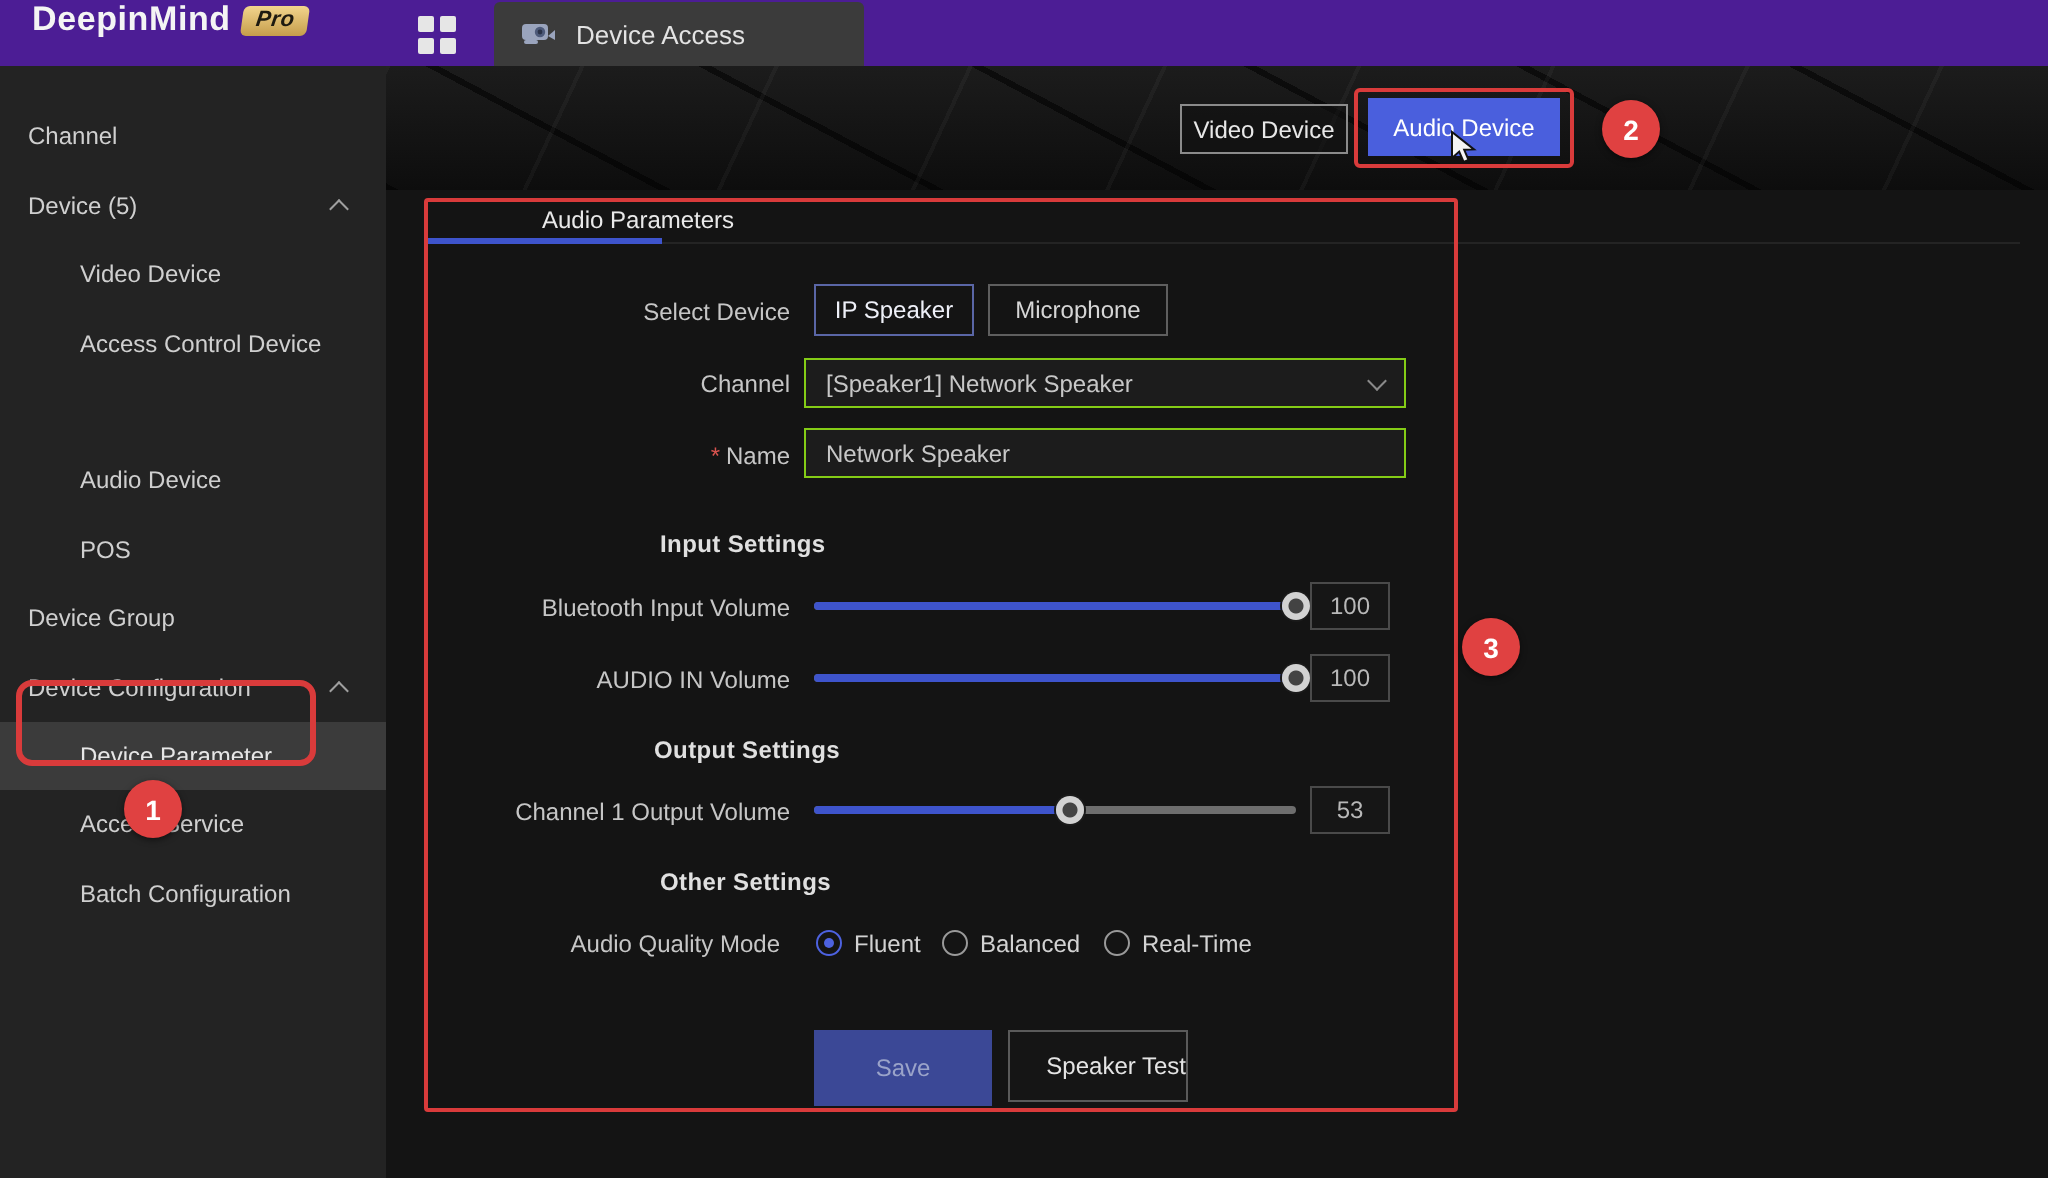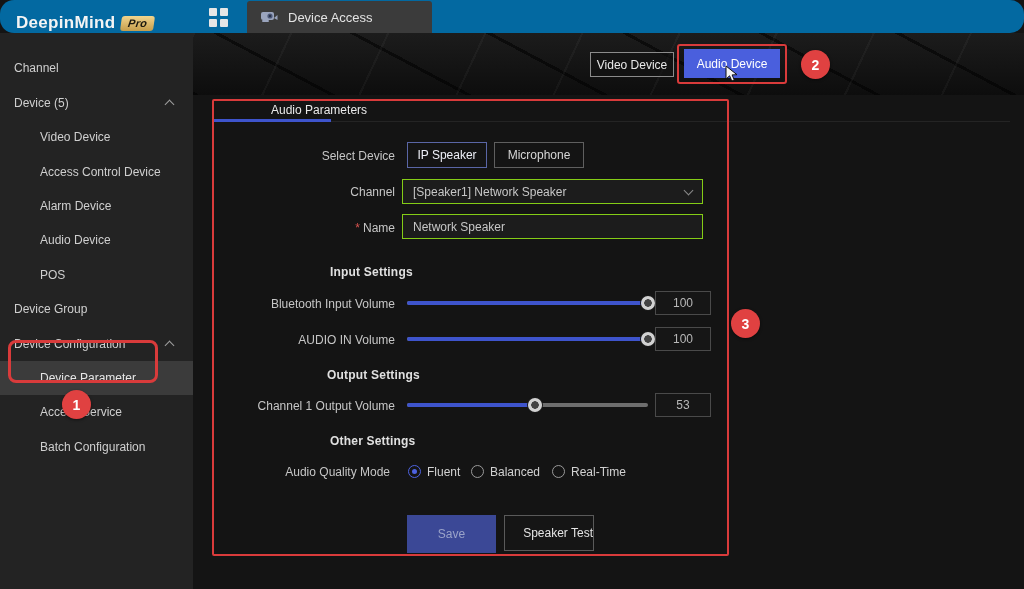--- a/index.html
+++ b/index.html
@@ -5,21 +5,21 @@
   * { margin:0; padding:0; box-sizing:border-box; }
   html,body { background:#000; }
   .stage{
     position:relative; width:1024px; height:589px; overflow:hidden;
     background:#141414; font-family:"Liberation Sans", sans-serif;
     font-size:12px; color:#cfcfcf;
     --red:#d93b3b; --blue:#4a5fdd; --sblue:#3e54cc;
   }
 
   
-  .hdr{position:absolute; left:0; top:0; width:1024px; height:33px; background:#0369a1; display:flex; align-items:flex-end;border-radius:14px;}
+  .hdr{position:absolute; left:0; top:0; width:1024px; height:33px; background:#4c1d95; display:flex; align-items:flex-start;}
   .logo{margin-left:16px; font-size:17px; font-weight:bold; color:#f4f4f4; letter-spacing:.3px; display:flex; align-items:center;}
   .logo .pro{margin-left:6px; font-size:11px; font-style:italic; font-weight:bold; color:#1e1a10;
     background:linear-gradient(180deg,#f2d58d,#c59d4b); padding:1px 7px 2px; border-radius:3px; transform:skewX(-8deg);}
   .gridicon{position:absolute; left:209px; top:8px; width:19px; height:19px;
     display:grid; grid-template-columns:8px 8px; grid-template-rows:8px 8px; gap:3px; cursor:pointer;}
   .gridicon span{background:#e6e6e6; border-radius:1px;}
   .apptab{position:absolute; left:247px; top:1px; width:185px; height:32px; background:#3b3b3b;
     border-radius:3px 3px 0 0; display:flex; align-items:center; padding-left:13px; gap:9px; color:#e3e3e3; font-size:13px; cursor:pointer;}
 
   
@@ -54,21 +54,21 @@
   .selbtn.off{border:1px solid #5f5f5f; color:#d6d6d6;}
 
   .field{position:absolute; left:402px; width:301px; height:25px; background:#1c1c1c; border:1px solid #84cc16;
     display:flex; align-items:center; padding:0 10px; color:#c7c7c7; cursor:pointer;}
   .field .dchev{width:7px; height:7px; border-left:1.5px solid #8a8a8a; border-top:1.5px solid #8a8a8a; transform:rotate(225deg); margin-left:auto; margin-top:-3px;}
 
   .track{position:absolute; left:407px; width:241px; height:4px; border-radius:2px; background:#6e6e6e;}
   .fill{position:relative; height:100%; border-radius:2px; background:var(--sblue);}
   .thumb{position:absolute; right:-7px; top:50%; transform:translateY(-50%); width:14px; height:14px; border-radius:50%;
     background:radial-gradient(circle, #434343 0 3.5px, #d2d2d2 4px); box-shadow:0 0 0 1px #1a1a1a;}
-  .valbox{position:absolute; left:655px; width:56px; height:24px; border:1px solid #4a4a4a; background:#161616;
+  .valbox{position:absolute; left:655px; width:40px; height:24px; border:1px solid #4a4a4a; background:#161616;
     display:flex; align-items:center; justify-content:center; color:#b8b8b8;}
 
   .radio{position:absolute; width:13px; height:13px; border-radius:50%; border:1.5px solid #9a9a9a; cursor:pointer;}
   .radio.checked{border-color:#4d62e0;}
   .radio.checked::after{content:""; position:absolute; left:2.5px; top:2.5px; width:5px; height:5px; border-radius:50%; background:#4d62e0;}
   .rlbl{position:absolute; color:#d2d2d2; cursor:pointer;}
 
   .save-btn{position:absolute; left:407px; top:515px; width:89px; height:38px; background:#3b4896; color:#9aa3c9;}
   .test-btn{position:absolute; left:504px; top:515px; width:90px; height:36px; border:1px solid #5a5a5a; background:#151515; color:#e4e4e4;justify-content:flex-end;}
 
@@ -121,23 +121,20 @@
     <div class="sbi" style="top:53px">
         <span>Device (5)</span>
         <span class="chev"></span>
       </div>
     <div class="sbi sub" style="top:87px">
         <span>Video Device</span>
       </div>
     <div class="sbi sub" style="top:122px">
         <span>Access Control Device</span>
       </div>
-    <div class="sbi sub" style="top:156px">
-        <span>Alarm Device</span>
-      </div>
     <div class="sbi sub" style="top:190px">
         <span>Audio Device</span>
       </div>
     <div class="sbi sub" style="top:225px">
         <span>POS</span>
       </div>
     <div class="sbi" style="top:294px">
         <span>Device Configuration</span>
         <span class="chev"></span>
       </div>

